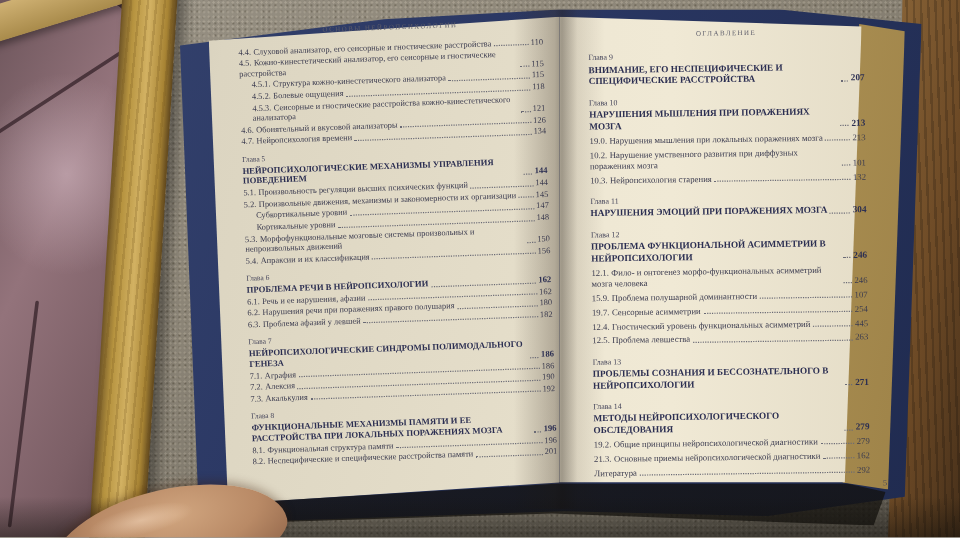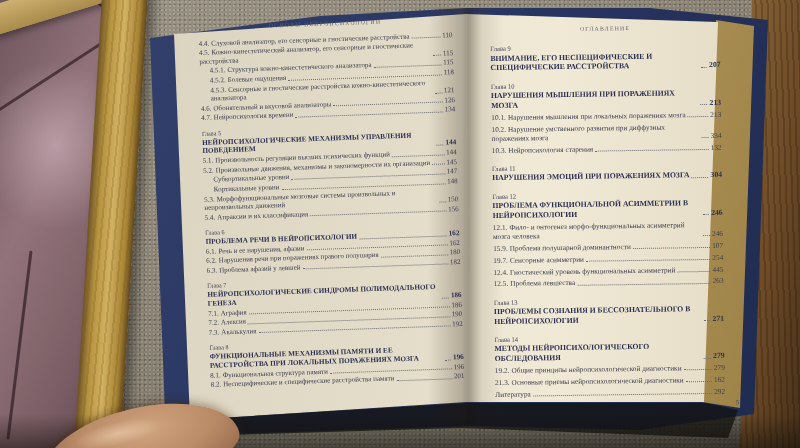--- a/index.html
+++ b/index.html
@@ -269,28 +269,28 @@
           </div>
         </div>
         <div class="chapter">
           <div class="chapter-label">Глава 10</div>
           <div class="entry-row title-row">
             <span class="entry-main">НАРУШЕНИЯ МЫШЛЕНИЯ ПРИ ПОРАЖЕНИЯХ МОЗГА</span>
             <span class="leader"></span>
             <span class="pgnum">213</span>
           </div>
           <div class="entry-row entry">
-            <span class="entry-main"><span class="num">10.1.</span><span class="txt">Нарушения мышления при локальных поражениях мозга</span></span>
+            <span class="entry-main"><span class="num">19.0.</span><span class="txt">Нарушения мышления при локальных поражениях мозга</span></span>
             <span class="leader"></span>
             <span class="pgnum">213</span>
           </div>
           <div class="entry-row entry">
             <span class="entry-main"><span class="num">10.2.</span><span class="txt">Нарушение умственного развития при диффузных поражениях мозга</span></span>
             <span class="leader"></span>
-            <span class="pgnum">334</span>
+            <span class="pgnum">101</span>
           </div>
           <div class="entry-row entry">
             <span class="entry-main"><span class="num">10.3.</span><span class="txt">Нейропсихология старения</span></span>
             <span class="leader"></span>
             <span class="pgnum">132</span>
           </div>
         </div>
         <div class="chapter">
           <div class="chapter-label">Глава 11</div>
           <div class="entry-row title-row">

